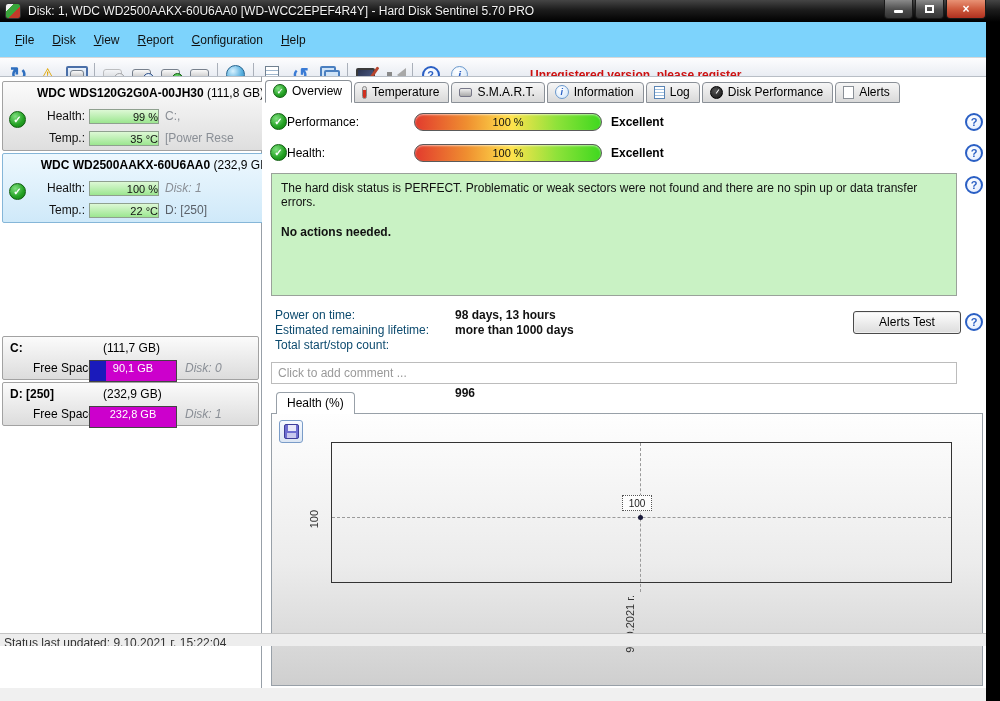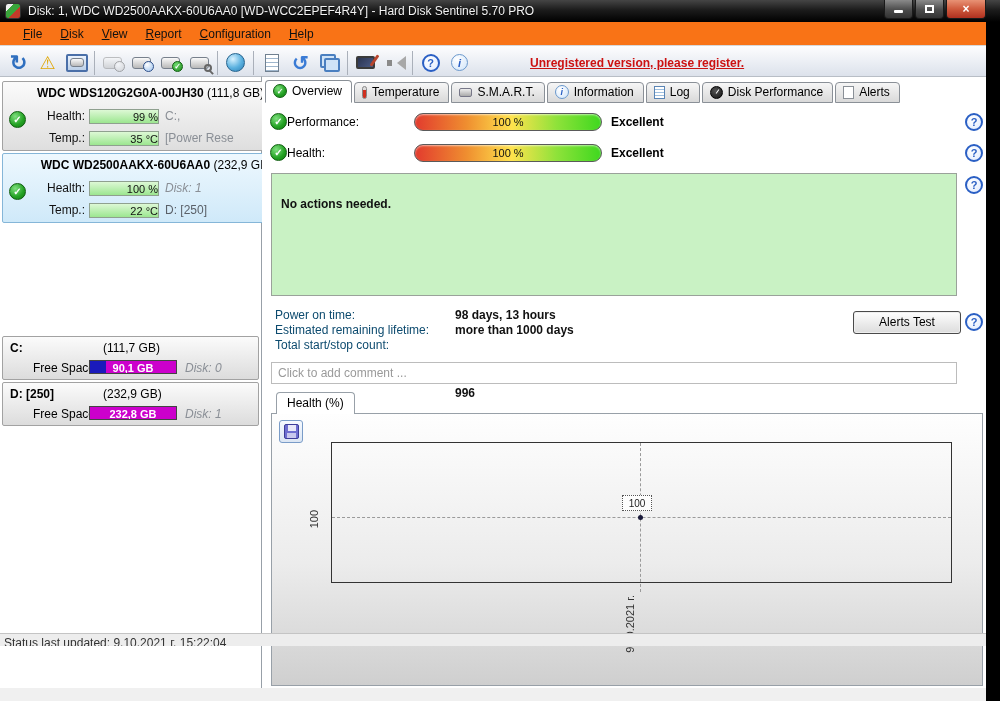--- a/index.html
+++ b/index.html
@@ -21,22 +21,22 @@
     color:#fff; display:flex; align-items:center; justify-content:center; margin-left:2px; cursor:default; }
   .win-btn.min,.win-btn.max { width:29px; }
   .win-btn.close { width:40px; background:linear-gradient(180deg,#e89275,#cf5a3d 50%,#b03120); }
   .glyph-min { width:9px; height:3px; background:#fff; border-radius:1px; margin-top:5px; }
   .glyph-max { width:9px; height:8px; border:2px solid #fff; }
   .glyph-x { font-size:12px; font-weight:bold; color:#fff; }
 
   
   .window { position:absolute; left:0; top:22px; width:986px; height:679px; background:#f0f0f0; }
 
-  .menubar { height:24px; background:#f97316; border-bottom:1px solid #d8d8d8;
-    display:flex; align-items:center; padding-left:14px; }
+  .menubar { height:36px; background:#7dd3fc; border-bottom:1px solid #d8d8d8;
+    display:flex; align-items:center; padding-left:6px; }
   .menu-item { padding:2px 9px; color:#111; cursor:default; }
   .menu-item u { text-decoration:underline; }
 
   .toolbar { height:34px; background:linear-gradient(180deg,#fdfdfe,#e7ebf2 60%,#d9dfe9);
     border-bottom:1px solid #b9bfc9; display:flex; align-items:center; padding-left:4px; }
   .tb-icon { width:29px; height:28px; display:flex; align-items:center; justify-content:center; position:relative; cursor:default; }
   .tb-sep { width:1px; height:24px; background:#aab0ba; margin:0 3px; }
   .g-refresh { font-size:21px; font-weight:bold; color:#2f6fbf; line-height:1; }
   .g-warning { font-size:18px; color:#e0a500; line-height:1; }
   .frame-disk { width:22px; height:18px; border:2px solid #4a6fa8; background:linear-gradient(180deg,#eaf2fc,#bcd0e8); border-radius:2px; display:flex; align-items:center; justify-content:center; }
@@ -82,22 +82,22 @@
   .side-bar-box { position:absolute; left:86px; width:70px; height:15px; border:1px solid #8fa08f;
     background:linear-gradient(180deg,#ddf8d5,#9ce690); text-align:right; font-size:11px; line-height:14px; color:#111; }
   .dc-note { position:absolute; left:162px; color:#8a8f96; white-space:nowrap; overflow:hidden; right:2px; }
   .dc-note.it { font-style:italic; }
 
   .part-card { position:absolute; left:2px; width:257px; height:44px; border:1px solid #a2a2a2; border-radius:2px;
     background:linear-gradient(180deg,#fbfbfb,#dcdcdc); cursor:pointer; }
   .pc-name { position:absolute; left:7px; top:4px; font-weight:bold; }
   .pc-size { position:absolute; left:100px; top:4px; }
   .pc-free { position:absolute; left:30px; top:24px; }
-  .free-bar { position:absolute; left:86px; top:23px; width:88px; height:14px; border:1px solid #444; background:#cc00cc;
-    color:#fff; font-weight:bold; font-size:11px; text-align:center; line-height:14px; overflow:hidden; }
+  .free-bar { position:absolute; left:86px; top:23px; width:88px; height:22px; border:1px solid #444; background:#cc00cc;
+    color:#fff; font-weight:normal; font-size:11px; text-align:center; line-height:14px; overflow:hidden; }
   .free-bar.with-used::before { content:""; position:absolute; left:0; top:0; bottom:0; width:19%; background:#1a1abb; }
   .free-bar span { position:relative; }
   .pc-note { position:absolute; left:182px; top:24px; color:#8a8f96; font-style:italic; }
 
   
   .main { position:relative; width:724px; height:612px; background:#fff; border-top:1px solid #b8bec6; }
   .tabs { position:absolute; left:3px; top:3px; display:flex; align-items:flex-end; height:23px; }
   .tab { display:flex; align-items:center; gap:5px; padding:3px 9px 4px 7px; border:1px solid #8a9097; border-radius:4px 4px 0 0;
     background:linear-gradient(180deg,#f6f6f6,#d9d9d9); margin-right:2px; cursor:pointer; white-space:nowrap; height:21px; }
   .tab.active { background:#fff; border-bottom-color:#fff; height:23px; font-weight:normal; }
@@ -356,20 +356,21 @@
           <span class="ov-ic">
               <span class="ic-check">✓</span>
             </span>
           <span class="ov-lab">Health:</span>
           <span class="grad-bar">100 %</span>
           <span class="ov-rating">Excellent</span>
         </div>
         <span class="ic-help help-abs" style="left:703px; top:67px;">?</span>
 
         <div class="status-box">
+          <div>The hard disk status is PERFECT. Problematic or weak sectors were not found and there are no spin up or data transfer errors.</div>
           <div class="act">No actions needed.</div>
         </div>
         <span class="ic-help help-abs" style="left:703px; top:99px;">?</span>
 
         <span class="stat-lab" style="top:231px;">Power on time:</span>
         <span class="stat-val" style="top:231px;">98 days, 13 hours</span>
         <span class="stat-lab" style="top:246px;">Estimated remaining lifetime:</span>
         <span class="stat-val" style="top:246px;">more than 1000 days</span>
         <span class="stat-lab" style="top:261px;">Total start/stop count:</span>
         <span class="stat-val" style="top:261px;margin-top:48px;">996</span>

